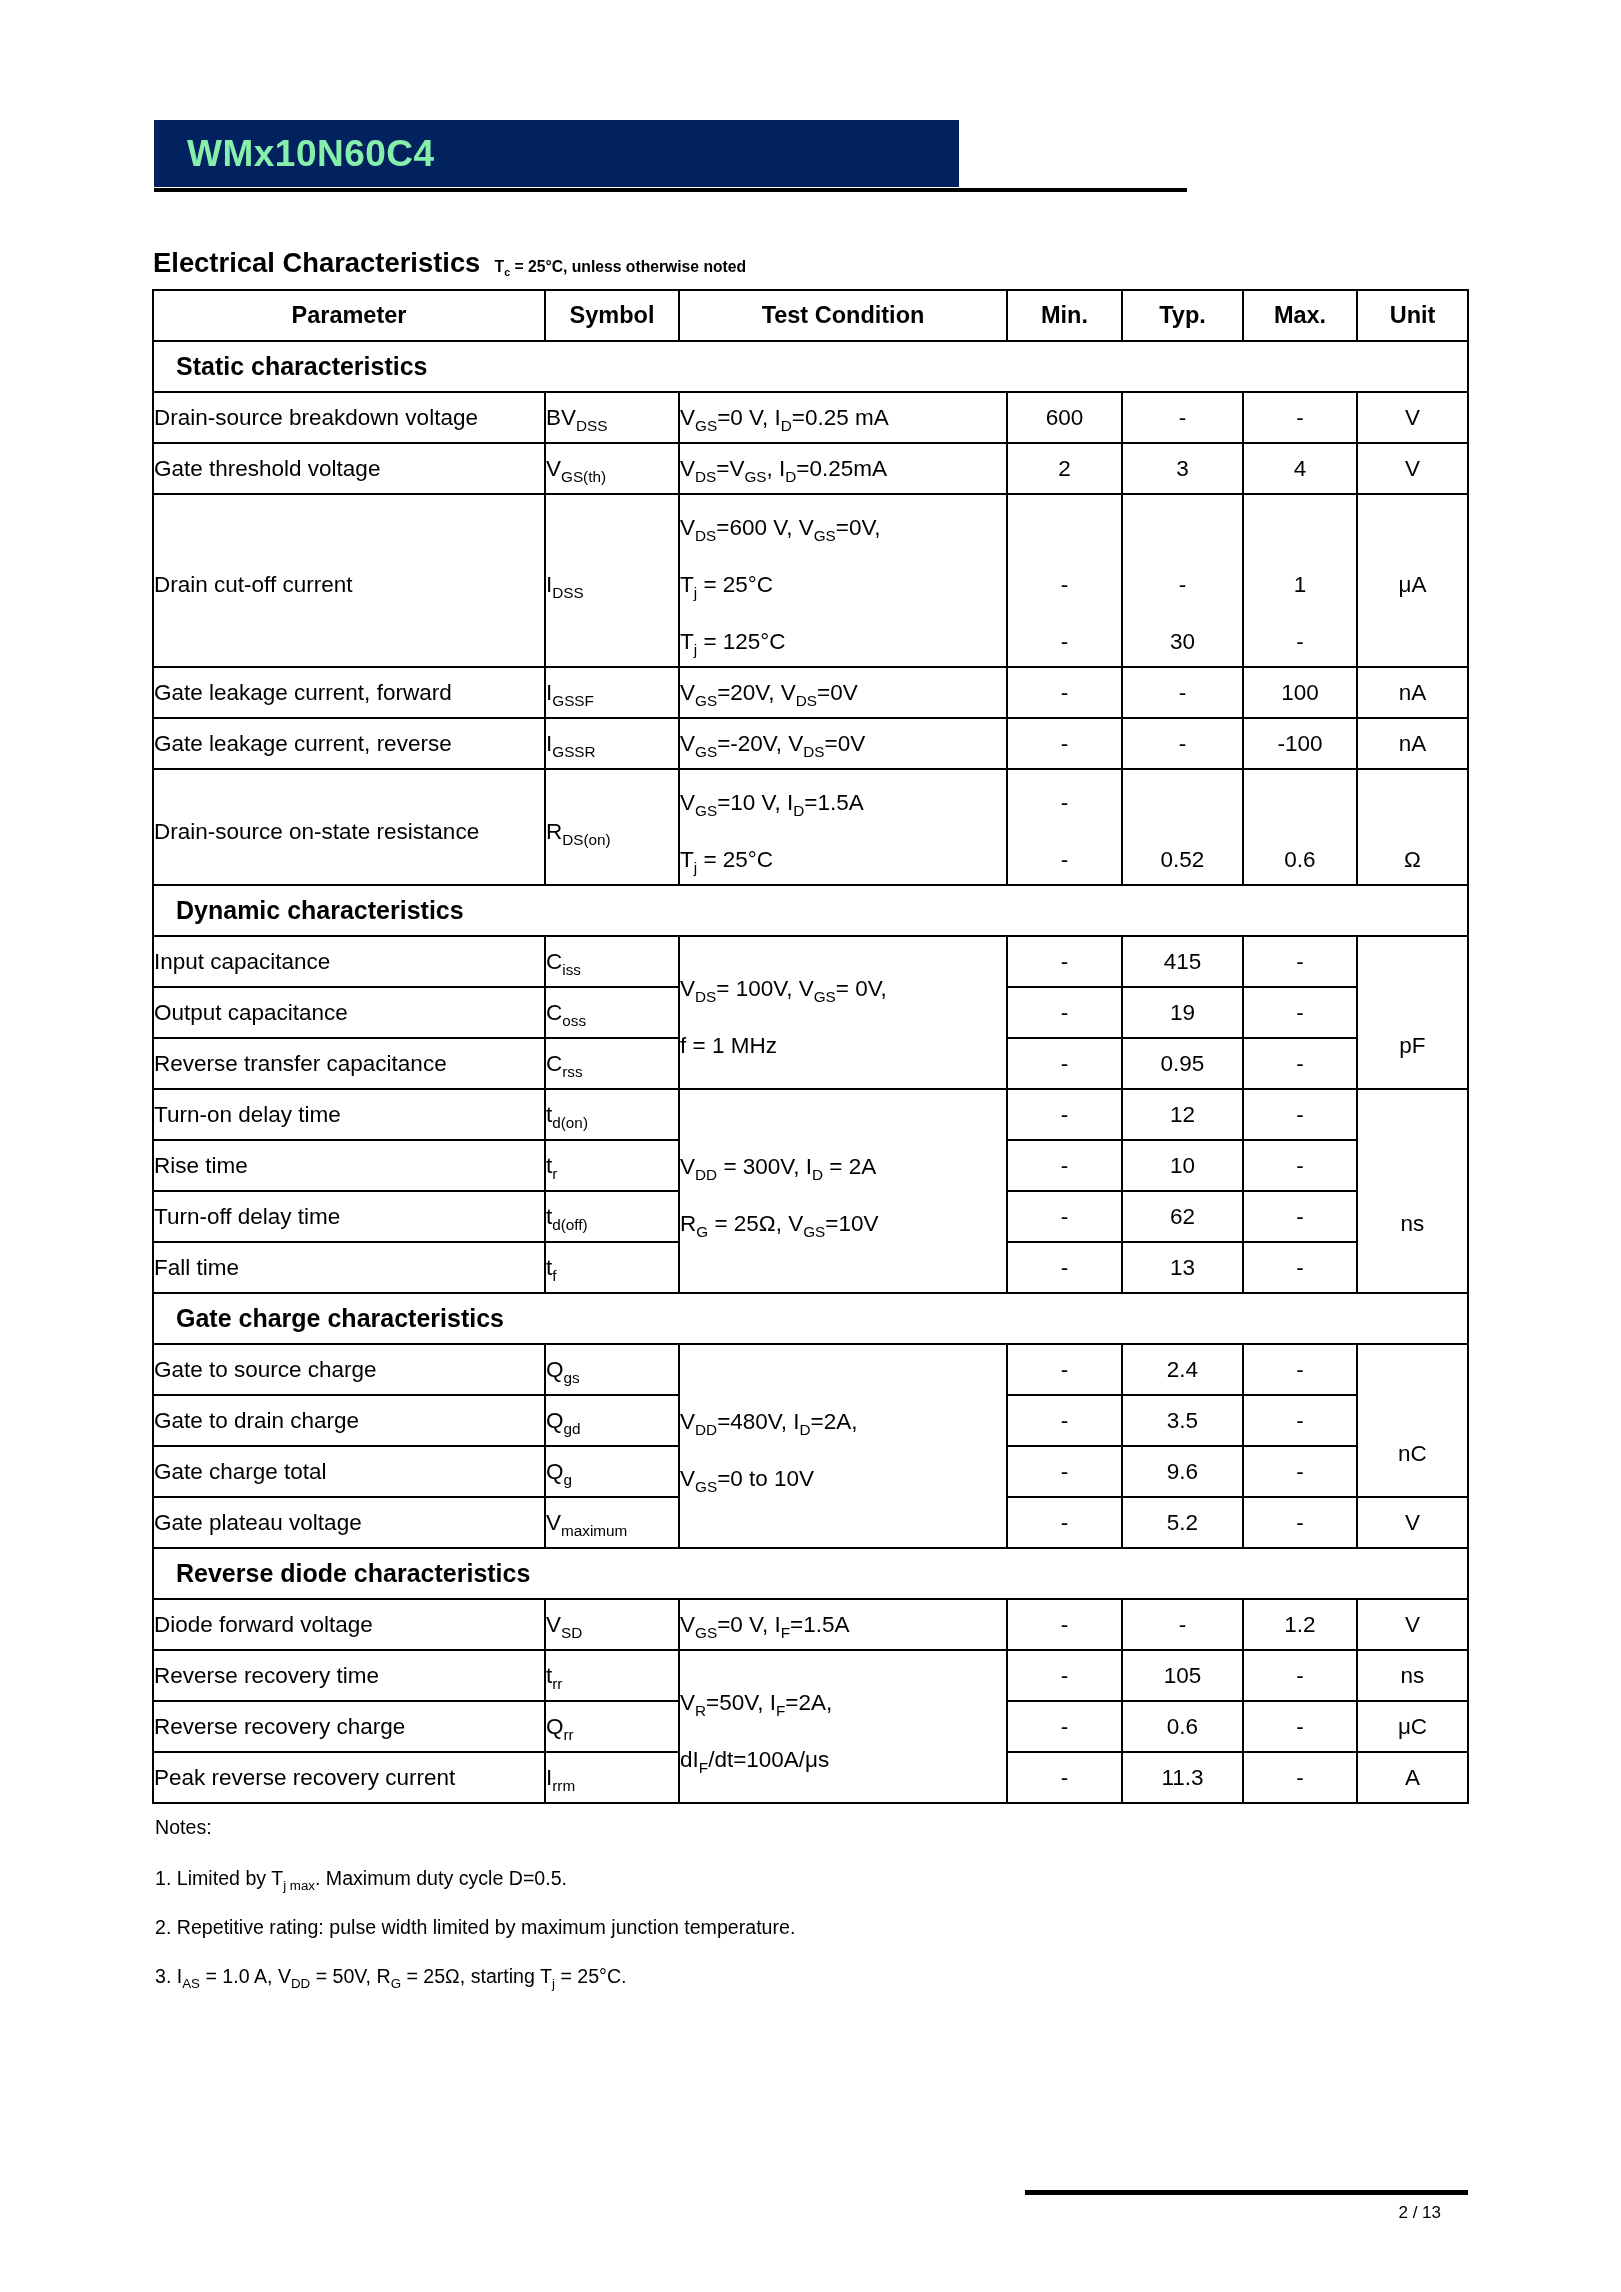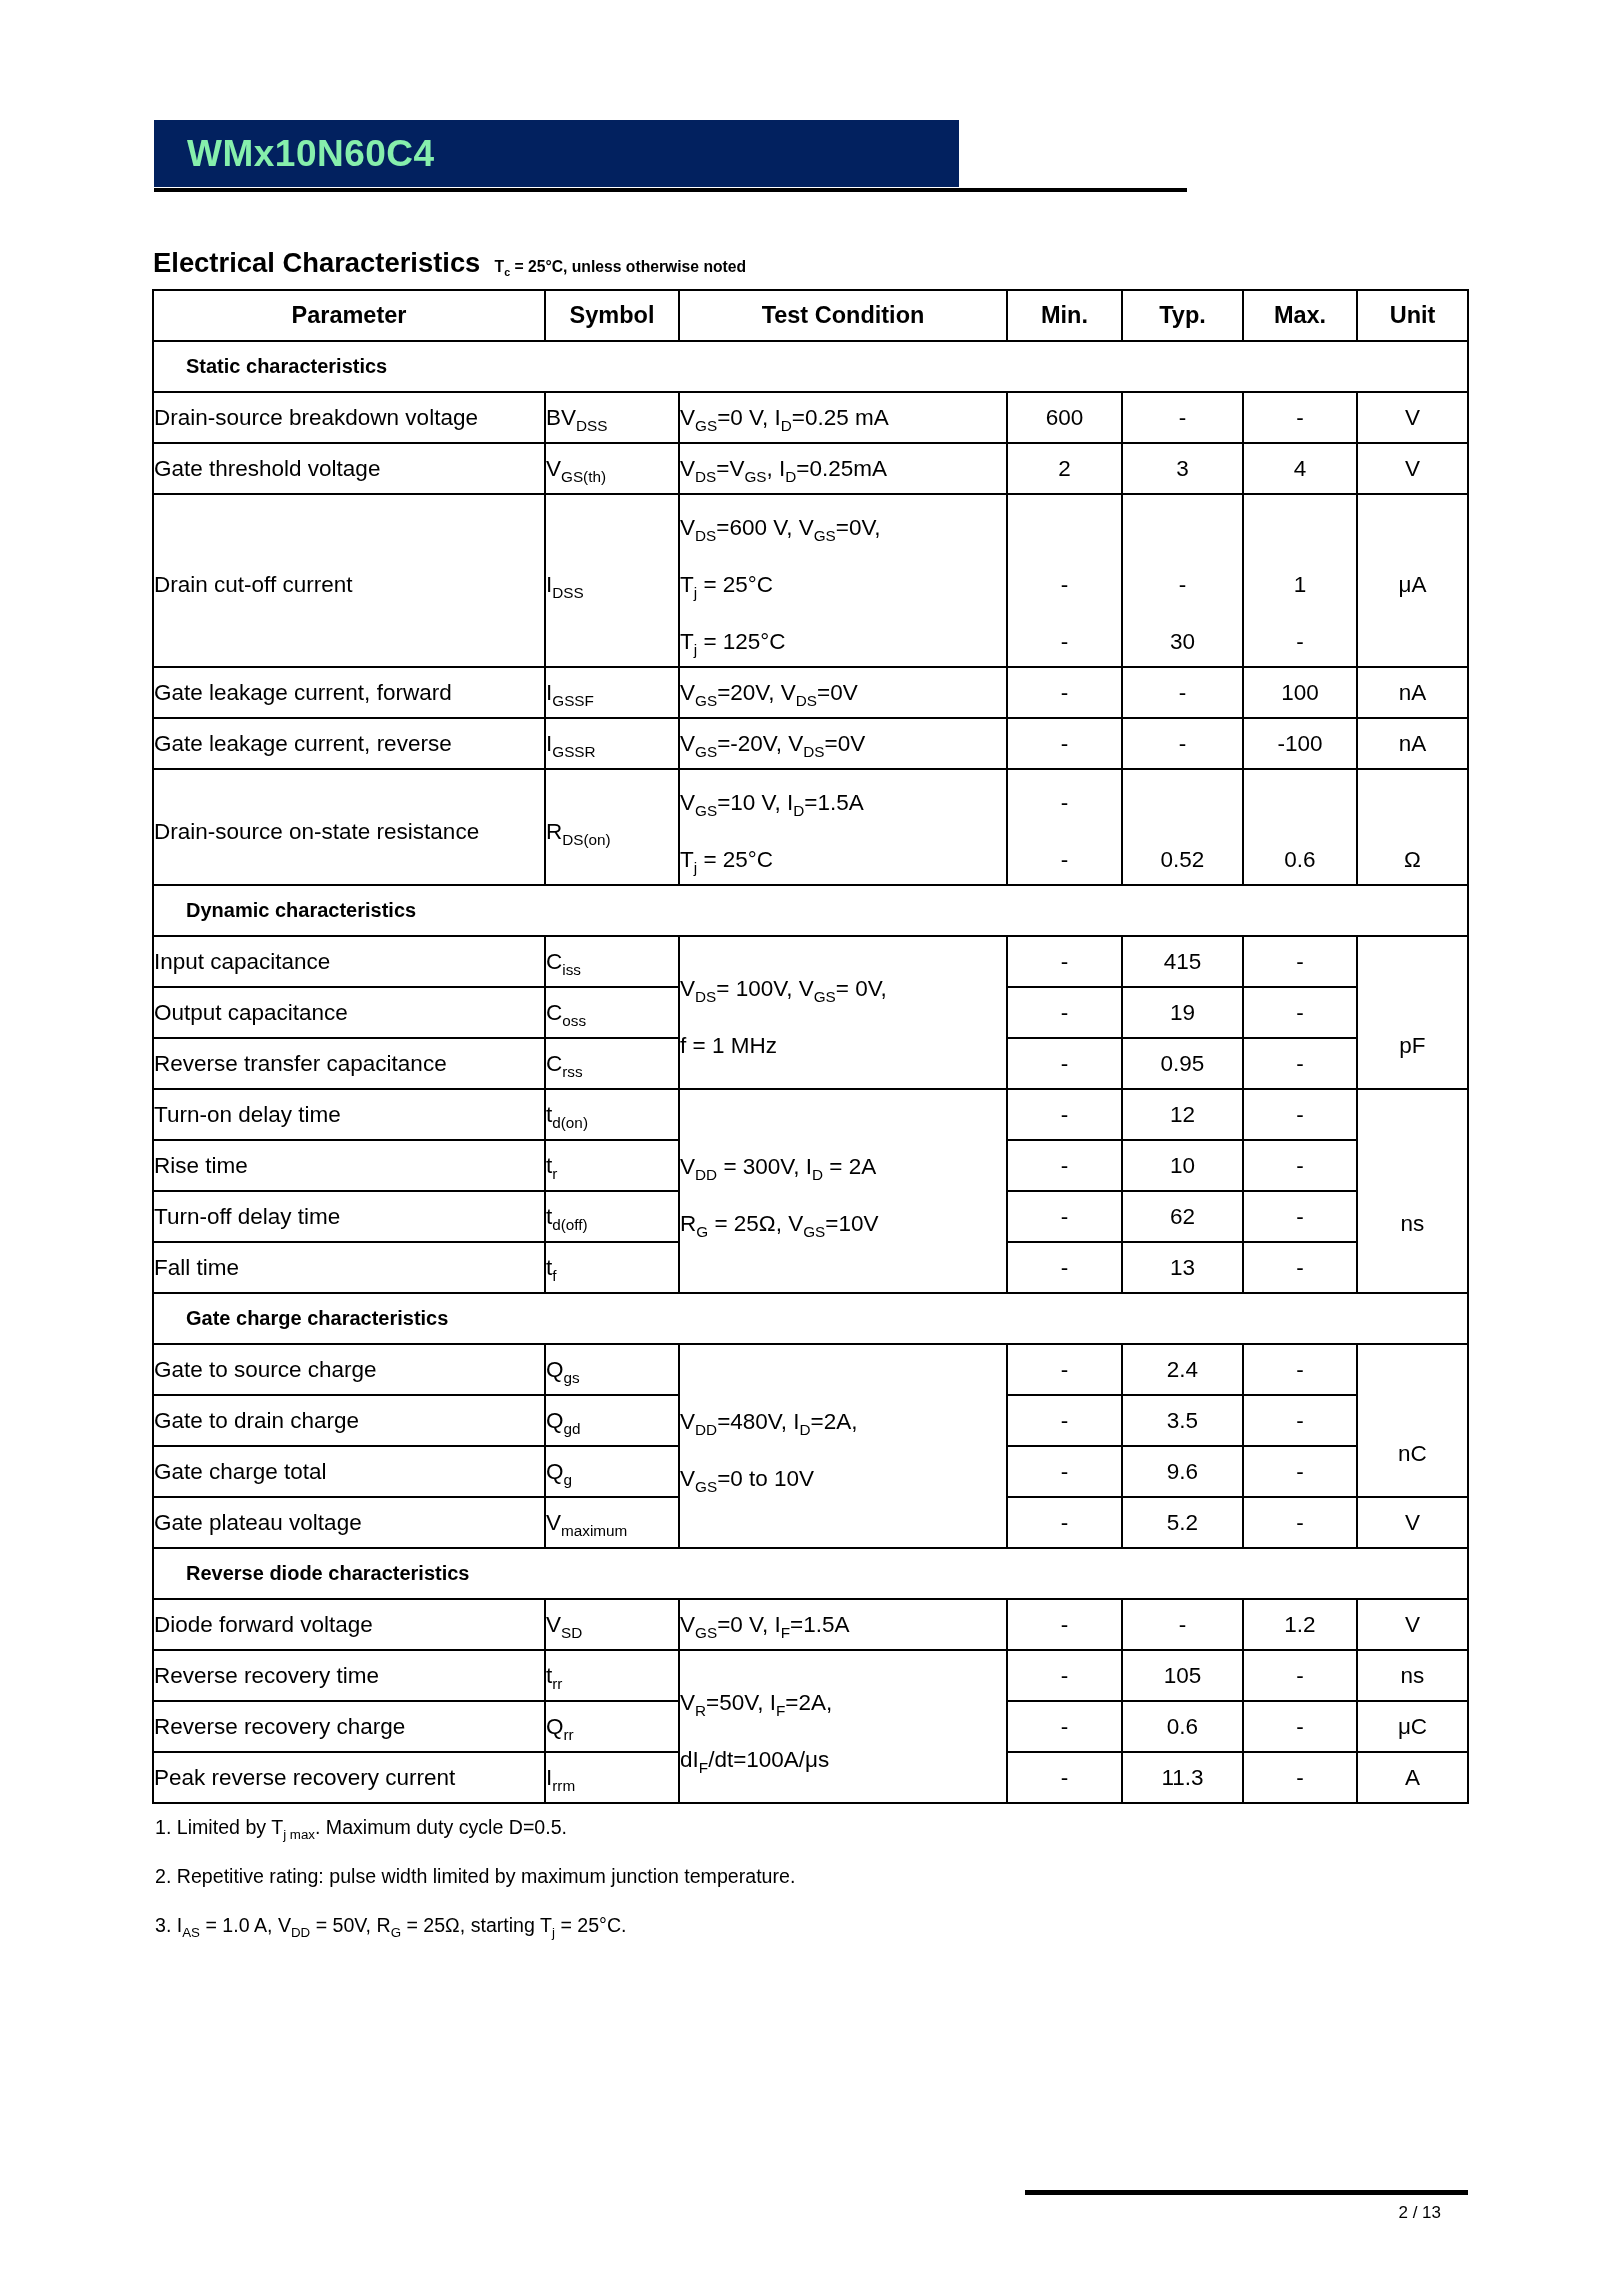--- a/index.html
+++ b/index.html
@@ -14,21 +14,21 @@
   .product{color:#86efac;font-weight:bold;font-size:37px;padding-left:33px;letter-spacing:0.5px;}
   .header-rule{position:absolute;left:154px;top:188px;width:1033px;height:3.9px;background:#000;}
   .title-wrap{position:absolute;left:153px;top:247px;width:1333px;white-space:nowrap;}
   .title{font-size:27.4px;font-weight:bold;}
   .subtitle{font-size:15.7px;font-weight:bold;margin-left:9.8px;}
   .spec-wrap{position:absolute;left:152px;top:289px;}
   table.spec{border-collapse:collapse;table-layout:fixed;width:1314px;border:2.9px solid #000;}
   .spec th,.spec td{border:2px solid #000;font-size:22.5px;padding:0;overflow:hidden;vertical-align:middle;}
   .spec th{font-weight:bold;height:49px;text-align:center;font-size:23.5px;}
   td.section{border-top:2.9px solid #000;border-bottom:2.9px solid #000;font-weight:bold;
-             text-align:left;padding-left:32px;height:45px;font-size:20px;margin-top:36px;}
+             text-align:left;padding-left:22px;height:45px;font-size:25px;margin-top:36px;}
   .spec td{height:49px;}
   .c-param{text-align:left;padding-left:13.7px;}
   .c-sym{}
   .c-tc{text-align:left;padding-left:15.7px;}
   .c-num{text-align:center;}
   .c-unit{text-align:center;}
   .vtop{vertical-align:top;}
   .line{height:49px;line-height:49px;margin-top:8px;}
   sub{font-size:68%;line-height:0;}
   .notes{position:absolute;left:155px;top:1816px;font-size:19.6px;}
@@ -332,20 +332,21 @@
         <td class="c-num">-</td>
         <td class="c-num">11.3</td>
         <td class="c-num">-</td>
         <td class="c-unit">A</td>
       </tr>
     </tbody>
       </table>
   </div>
 
   <div class="notes">
+    <div class="notes-heading">Notes:</div>
     <div class="note-item">1. Limited by T<sub>j max</sub>. Maximum duty cycle D=0.5.</div>
     <div class="note-item">2. Repetitive rating: pulse width limited by maximum junction temperature.</div>
     <div class="note-item">3. I<sub>AS</sub> = 1.0 A, V<sub>DD</sub> = 50V, R<sub>G</sub> = 25Ω, starting T<sub>j</sub> = 25°C.</div>
   </div>
 
   <div class="footer-rule"></div>
   <div class="page-number">2 / 13</div>
 
 </div>
 

